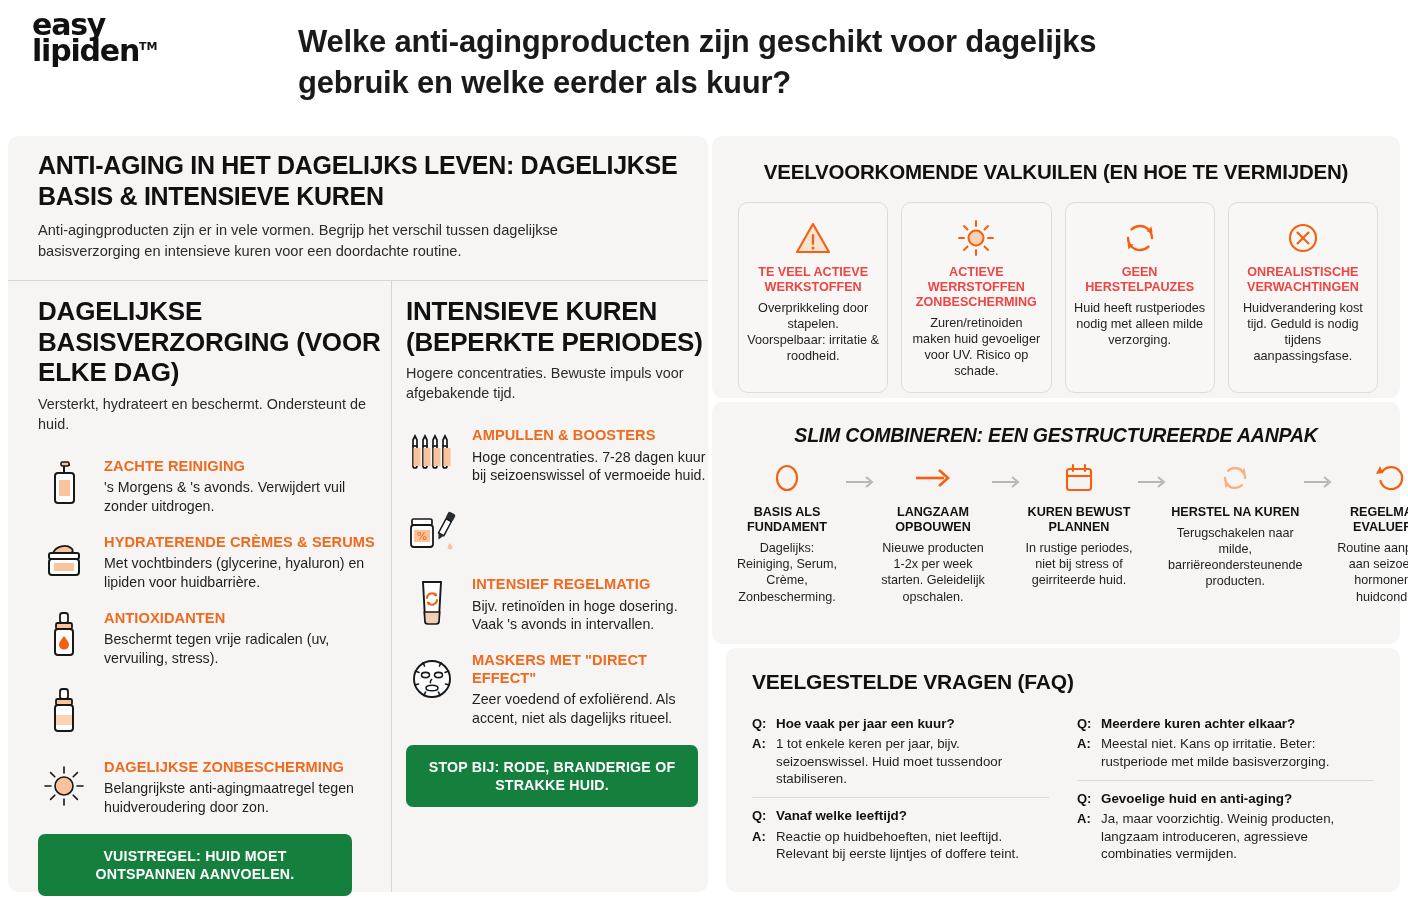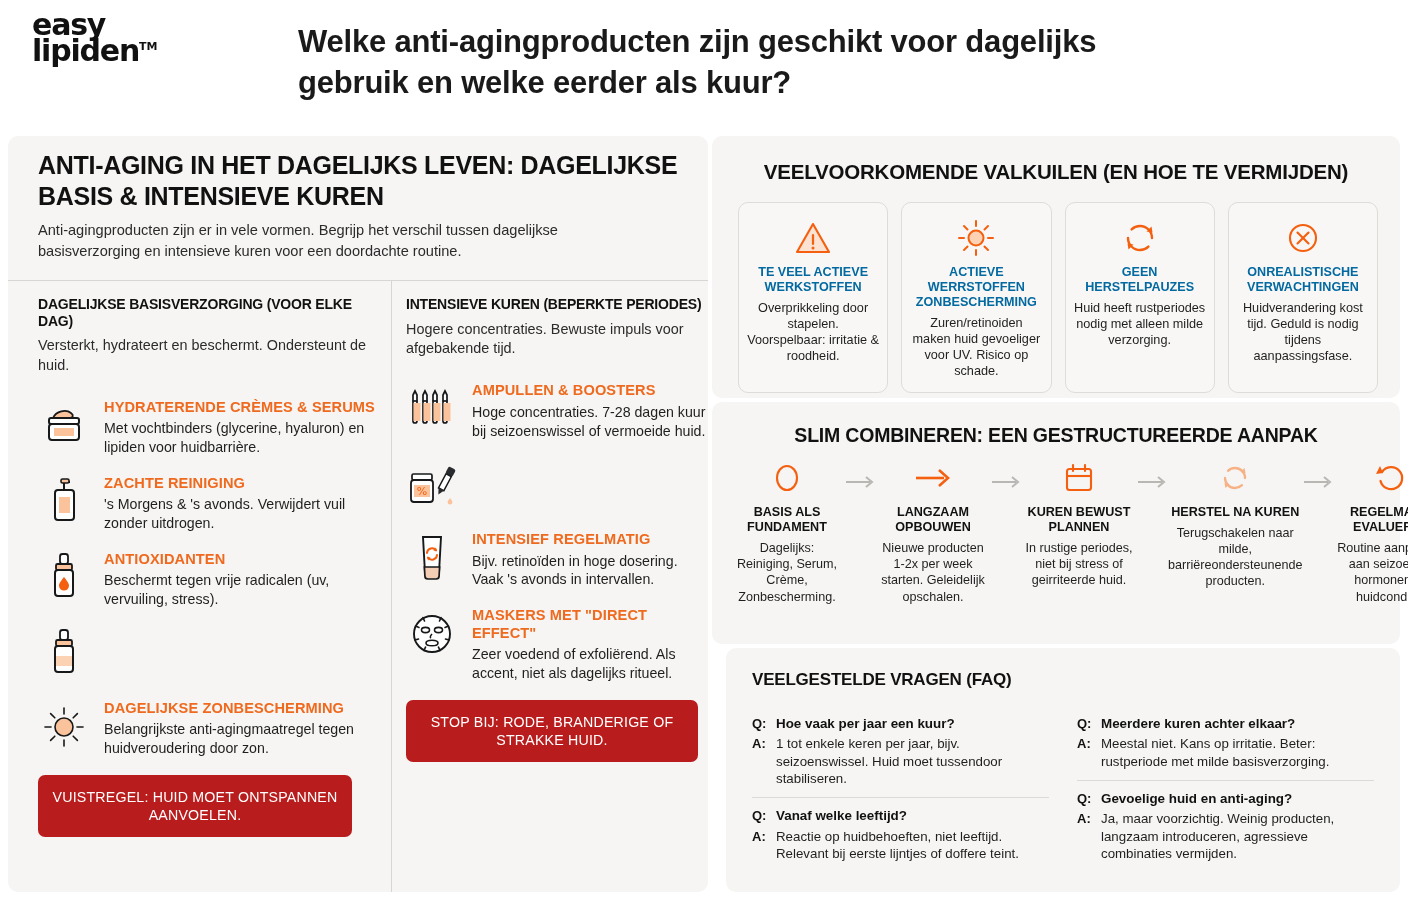--- a/index.html
+++ b/index.html
@@ -43,68 +43,68 @@
   }
   .lp-sub {
     margin-top: 9px; font-size: 14.6px; line-height: 1.42; color: #2b2b2b;
     max-width: 600px;
   }
 
   .col { position: absolute; top: 160px; }
   .col-a { left: 30px; width: 348px; }
   .col-b { left: 398px; width: 300px; }
 
-  .col-title { font-size: 14px; font-weight: 700; line-height: 1.18; color: #111111; letter-spacing: -0.2px; }
+  .col-title { font-size: 26px; font-weight: 700; line-height: 1.18; color: #111111; letter-spacing: -0.2px; }
   .col-sub { margin-top: 7px; font-size: 14.4px; line-height: 1.38; color: #2b2b2b; }
 
   .items { margin-top: 22px; }
   .item { display: flex; gap: 14px; margin-bottom: 17px; align-items: flex-start; }
   .item-icon { flex: 0 0 52px; width: 52px; height: 56px; display: flex; align-items: center; justify-content: center; }
   .item-body { flex: 1 1 auto; padding-top: 1px; }
   .item-h { font-size: 14.6px; font-weight: 700; color: #ef6a1e; line-height: 1.2; letter-spacing: 0.1px; }
   .item-h .muted { color: #1f1f1f; font-weight: 400; }
   .item-p { margin-top: 3px; font-size: 14.2px; line-height: 1.32; color: #1f1f1f; }
 
   .cta {
-    margin-top: 12px; background: #b91c1c; color: #ffffff; border-radius: 7px;
-    text-align: center; font-weight: 400; font-size: 14.2px; line-height: 1.28;
+    margin-top: 12px; background: #15803d; color: #ffffff; border-radius: 7px;
+    text-align: center; font-weight: 700; font-size: 14.2px; line-height: 1.28;
     padding: 13px 14px; letter-spacing: 0.2px;
   }
   .cta-a { width: 314px; }
   .cta-b { width: 292px; }
 
   
   .pit-title {
     position: absolute; left: 0; top: 24px; width: 688px; text-align: center;
     font-size: 20.5px; font-weight: 700; color: #111111; letter-spacing: -0.2px;
   }
   .pit-row { position: absolute; left: 26px; top: 66px; width: 640px; display: flex; gap: 13px; }
   .pit-card {
     flex: 1 1 0; background: #f8f7f5; border: 1px solid #dedcd8; border-radius: 10px;
     padding: 12px 8px 13px; text-align: center; min-height: 172px;
     display: flex; flex-direction: column; align-items: center;
   }
   .pit-icon { height: 46px; display: flex; align-items: center; justify-content: center; }
-  .pit-h { font-size: 12.6px; font-weight: 700; color: #0369a1; line-height: 1.2; margin-top: 4px; }
+  .pit-h { font-size: 12.6px; font-weight: 700; color: #ef4444; line-height: 1.2; margin-top: 4px; }
   .pit-p { margin-top: 5px; font-size: 12.7px; line-height: 1.26; color: #1f1f1f; }
 
   
   .cb-title {
     position: absolute; left: 0; top: 22px; width: 688px; text-align: center;
-    font-size: 19.5px; font-weight: 700; color: #111111; letter-spacing: -0.2px;
+    font-size: 19.5px; font-weight: 700; color: #111111; letter-spacing: -0.2px; font-style: italic;
   }
   .cb-row { position: absolute; left: 18px; top: 56px; width: 652px; display: flex; align-items: flex-start; }
   .cb-step { flex: 0 0 114px; text-align: center; }
   .cb-arrow { flex: 1 1 auto; display: flex; align-items: flex-start; justify-content: center; padding-top: 16px; }
   .cb-icon { height: 40px; display: flex; align-items: center; justify-content: center; }
   .cb-h { margin-top: 7px; font-size: 12.6px; font-weight: 700; color: #111111; line-height: 1.2; }
   .cb-p { margin-top: 5px; font-size: 12.6px; line-height: 1.28; color: #1f1f1f; }
 
   
-  .faq-title { position: absolute; left: 26px; top: 22px; font-size: 17px; font-weight: 700; color: #111111; letter-spacing: -0.2px; }
+  .faq-title { position: absolute; left: 26px; top: 22px; font-size: 21px; font-weight: 700; color: #111111; letter-spacing: -0.2px; }
   .faq-grid { position: absolute; left: 26px; top: 58px; width: 622px; display: flex; gap: 28px; }
   .faq-col { flex: 1 1 0; }
   .faq-item { padding: 9px 0 10px; }
   .faq-item + .faq-item { border-top: 1px solid #dcdad6; }
   .faq-line { display: flex; gap: 9px; }
   .faq-tag { flex: 0 0 15px; font-size: 13px; font-weight: 700; color: #111111; padding-top: 1px; }
   .faq-q { font-size: 13.4px; font-weight: 700; color: #111111; line-height: 1.3; }
   .faq-a { font-size: 13.3px; color: #1f1f1f; line-height: 1.3; }
   .faq-line + .faq-line { margin-top: 3px; }
 
@@ -133,45 +133,45 @@
     </div>
 
     <div class="col col-a">
       <div class="col-title">DAGELIJKSE BASISVERZORGING (VOOR ELKE DAG)</div>
       <div class="col-sub">Versterkt, hydrateert en beschermt. Ondersteunt de huid.</div>
 
       <div class="items">
 
         <div class="item">
           <div class="item-icon">
+            <svg width="44" height="52" viewBox="0 0 44 52">
+              <rect x="13" y="14" width="19" height="30" rx="3" fill="#fff" stroke="#17181a" stroke-width="2"></rect>
+              <rect x="17" y="21" width="11" height="16" fill="#fbc39c"></rect>
+              <path d="M22 14V6h6" fill="none" stroke="#17181a" stroke-width="2"></path>
+              <rect x="19" y="3" width="8" height="4" rx="1.5" fill="#fbc39c" stroke="#17181a" stroke-width="1.6"></rect>
+            </svg>
+          </div>
+          <div class="item-body">
+            <div class="item-h"><span>ZACHTE REINIGING</span></div>
+            <div class="item-p">'s Morgens &amp; 's avonds. Verwijdert vuil zonder uitdrogen.</div>
+          </div>
+        </div>
+
+        <div class="item">
+          <div class="item-icon">
             <svg width="46" height="44" viewBox="0 0 46 44">
               <path d="M12 14c3-7 13-9 18-5 3 2 2 5-1 5" fill="#fbc39c" stroke="#17181a" stroke-width="1.8"></path>
               <rect x="8" y="14" width="30" height="6" rx="2" fill="#fff" stroke="#17181a" stroke-width="2"></rect>
               <rect x="8" y="20" width="30" height="16" rx="3" fill="#fff" stroke="#17181a" stroke-width="2"></rect>
               <rect x="13" y="24" width="20" height="8" fill="#fbc39c"></rect>
             </svg>
           </div>
           <div class="item-body">
             <div class="item-h"><span>HYDRATERENDE CRÈMES &amp; SERUMS</span></div>
             <div class="item-p">Met vochtbinders (glycerine, hyaluron) en lipiden voor huidbarrière.</div>
-          </div>
-        </div>
-
-        <div class="item">
-          <div class="item-icon">
-            <svg width="44" height="52" viewBox="0 0 44 52">
-              <rect x="13" y="14" width="19" height="30" rx="3" fill="#fff" stroke="#17181a" stroke-width="2"></rect>
-              <rect x="17" y="21" width="11" height="16" fill="#fbc39c"></rect>
-              <path d="M22 14V6h6" fill="none" stroke="#17181a" stroke-width="2"></path>
-              <rect x="19" y="3" width="8" height="4" rx="1.5" fill="#fbc39c" stroke="#17181a" stroke-width="1.6"></rect>
-            </svg>
-          </div>
-          <div class="item-body">
-            <div class="item-h"><span>ZACHTE REINIGING</span></div>
-            <div class="item-p">'s Morgens &amp; 's avonds. Verwijdert vuil zonder uitdrogen.</div>
           </div>
         </div>
 
         <div class="item">
           <div class="item-icon">
             <svg width="40" height="52" viewBox="0 0 40 52">
               <rect x="16" y="2" width="8" height="10" rx="2.5" fill="#fff" stroke="#17181a" stroke-width="1.8"></rect>
               <rect x="12" y="12" width="16" height="6" rx="1.5" fill="#fbc39c" stroke="#17181a" stroke-width="1.8"></rect>
               <rect x="11" y="18" width="18" height="26" rx="3" fill="#fff" stroke="#17181a" stroke-width="2"></rect>
               <path d="M20 25c3.5 4.5 5 6.5 5 8.6a5 5 0 0 1-10 0c0-2.1 1.5-4.1 5-8.6z" fill="#f4600f"></path>

